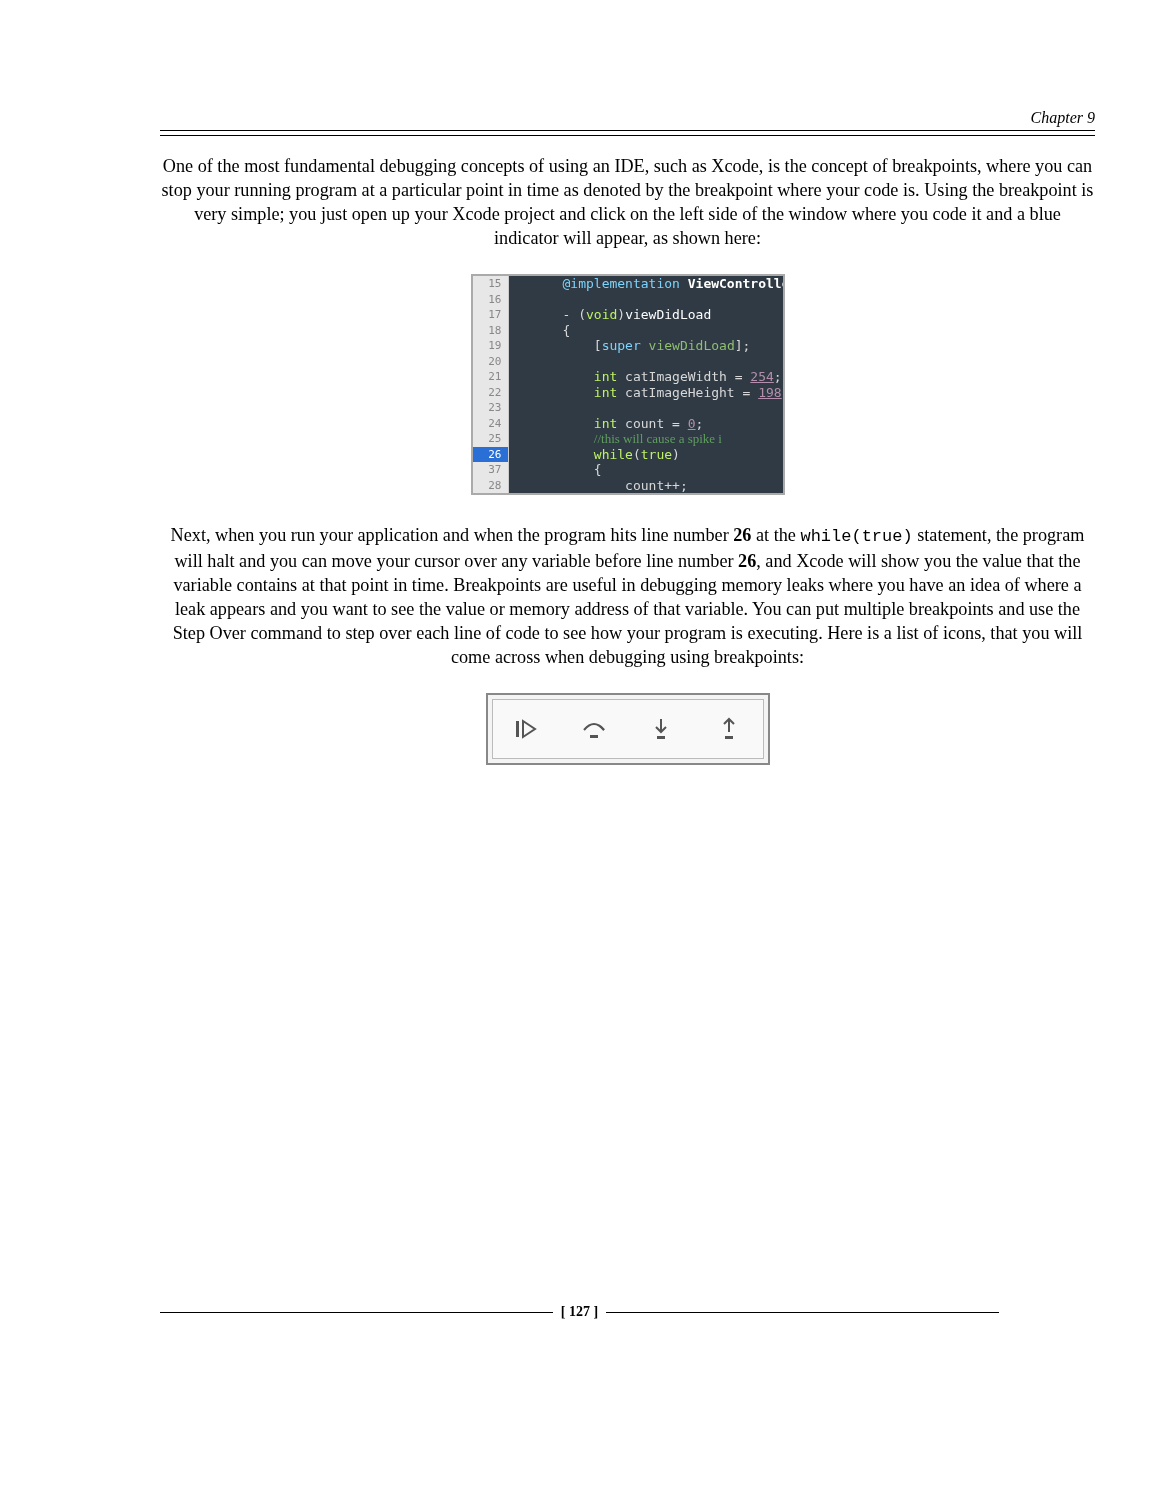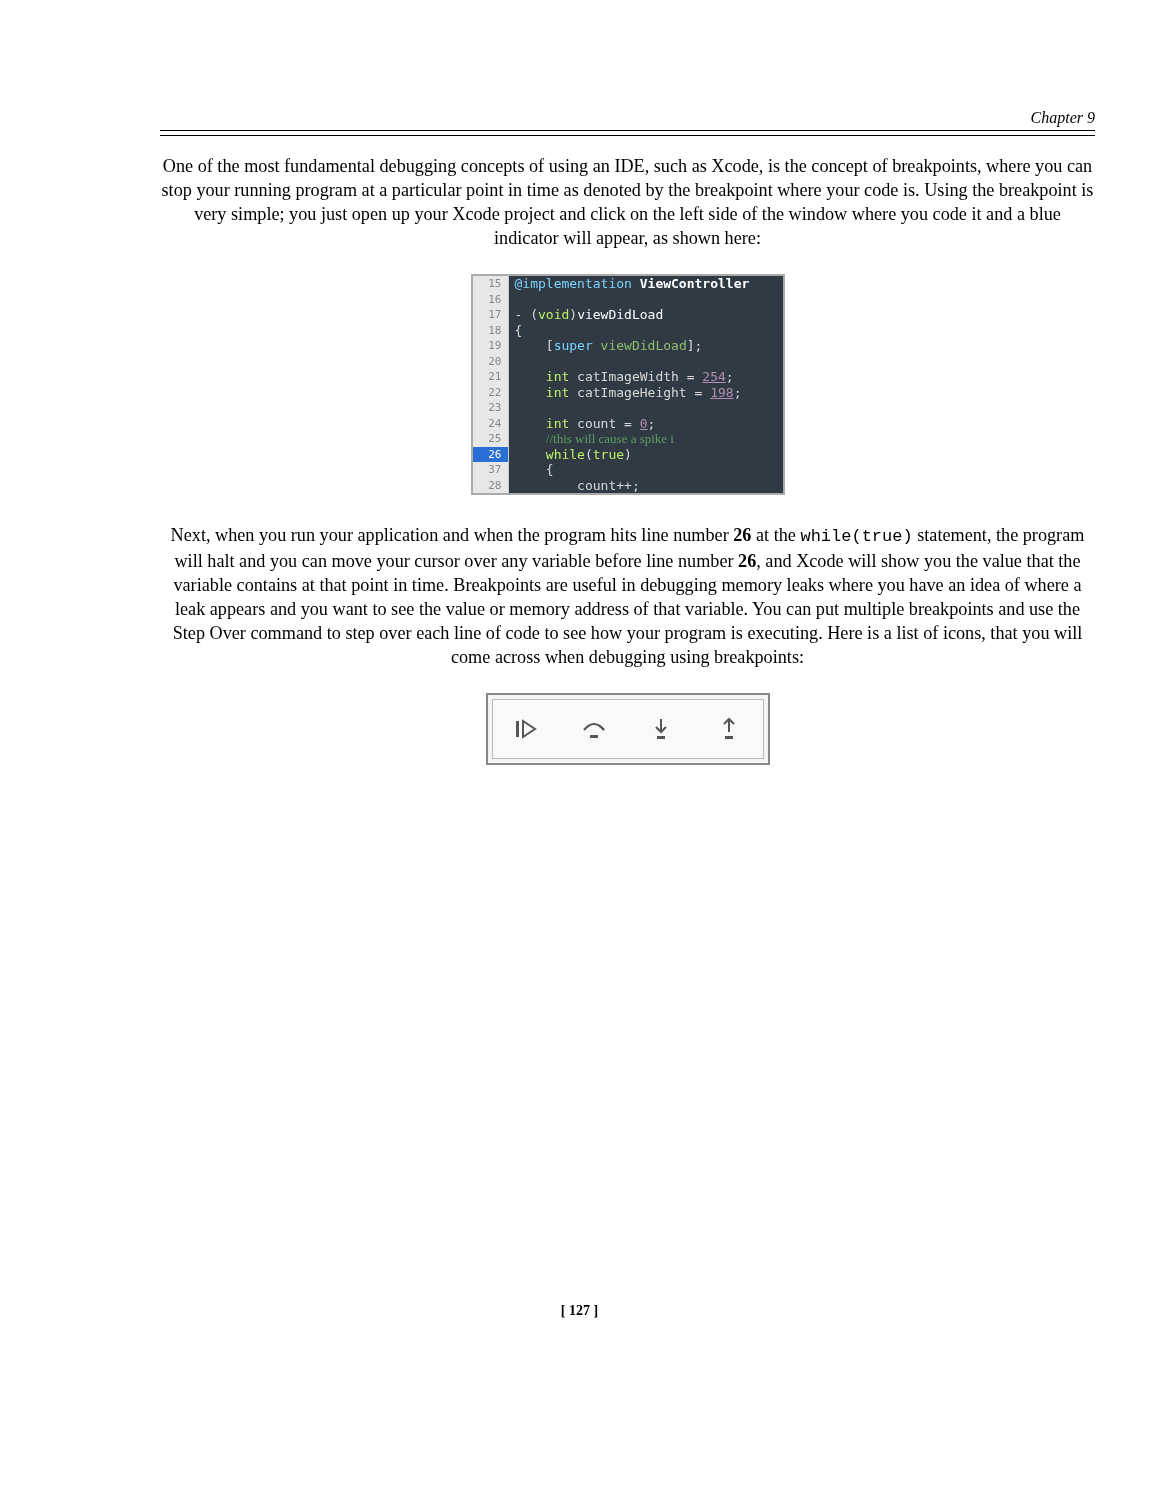--- a/index.html
+++ b/index.html
@@ -59,20 +59,21 @@
     border: 2px solid #aaa;
     background: #2f3a44;
     font-family: Menlo, Consolas, monospace;
     font-size: 13px;
     line-height: 15.5px;
     overflow: hidden;
   }
   .code-row {
     display: flex;
     align-items: stretch;
+    gap: 48px;
   }
   .gutter {
     width: 36px;
     flex: 0 0 36px;
     background: #e7e7e7;
     color: #888;
     text-align: right;
     padding-right: 6px;
     border-right: 1px solid #ccc;
     box-sizing: border-box;
@@ -125,21 +126,20 @@
   }
 
   
   .footer {
     position: absolute;
     left: 160px;
     right: 160px;
     bottom: 180px;
     display: flex;
     align-items: center;
-    flex-direction: column;
   }
   .footer .rule { flex: 1; border-top: 1px solid #000; }
   .footer .pg {
     padding: 0 8px;
     font-weight: bold;
     font-size: 14px;
   }
 </style>
 </head>
 <body>

